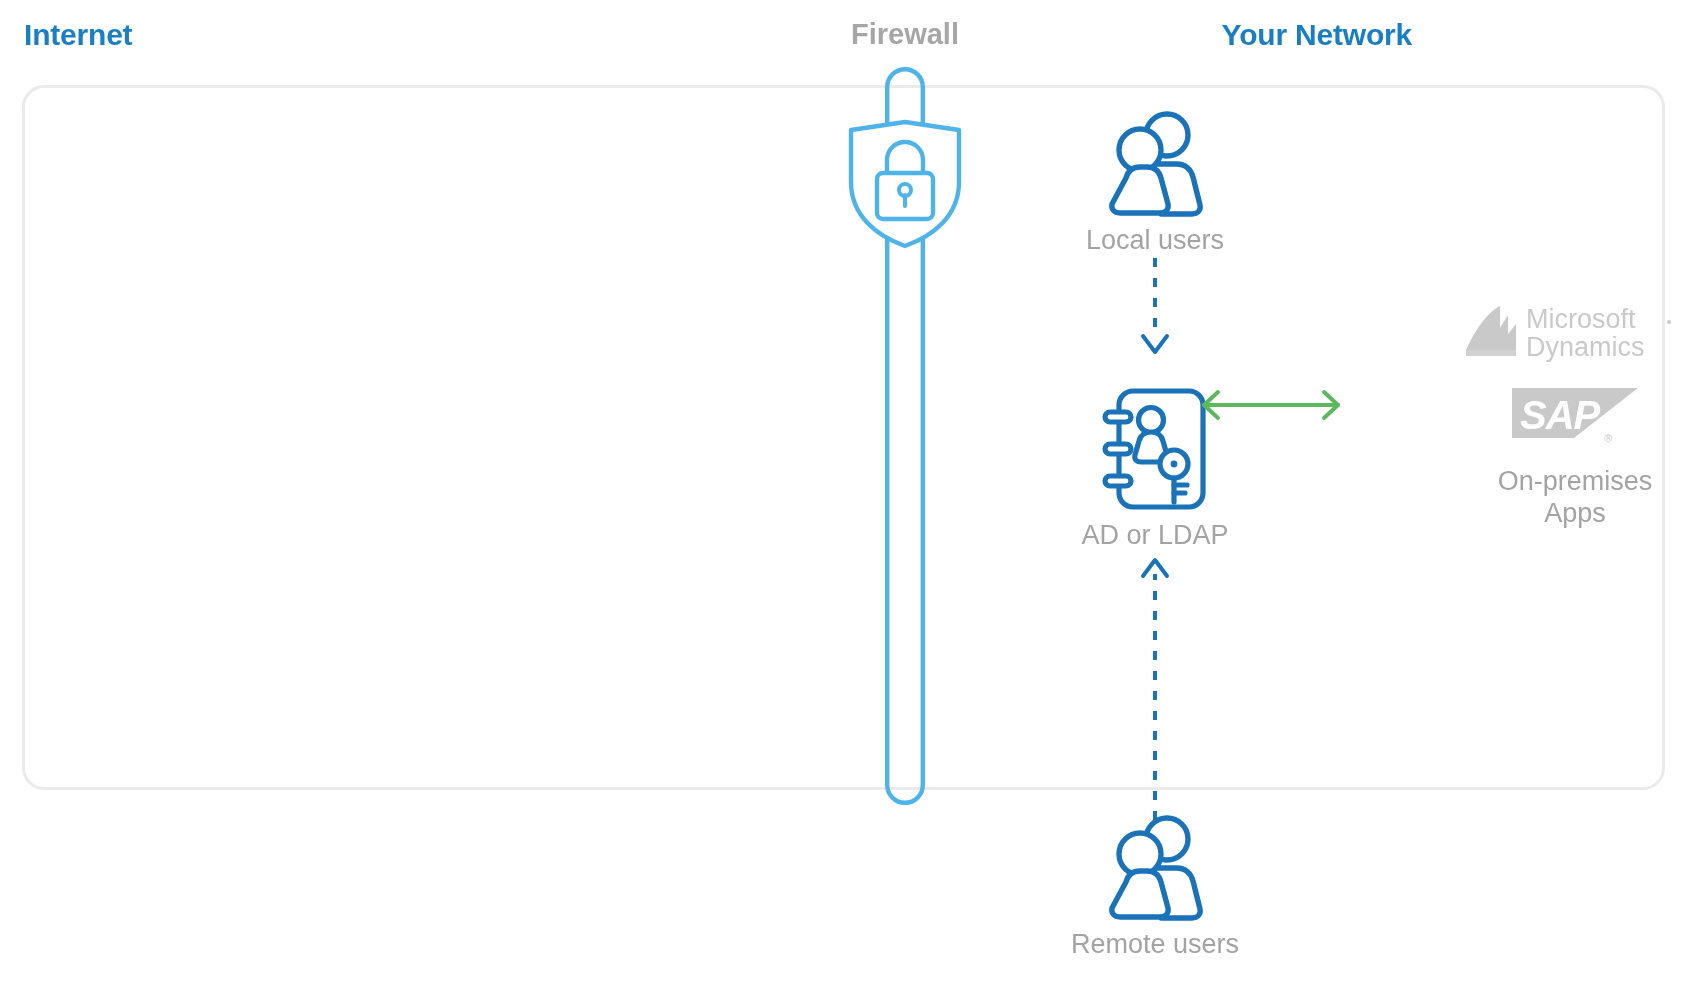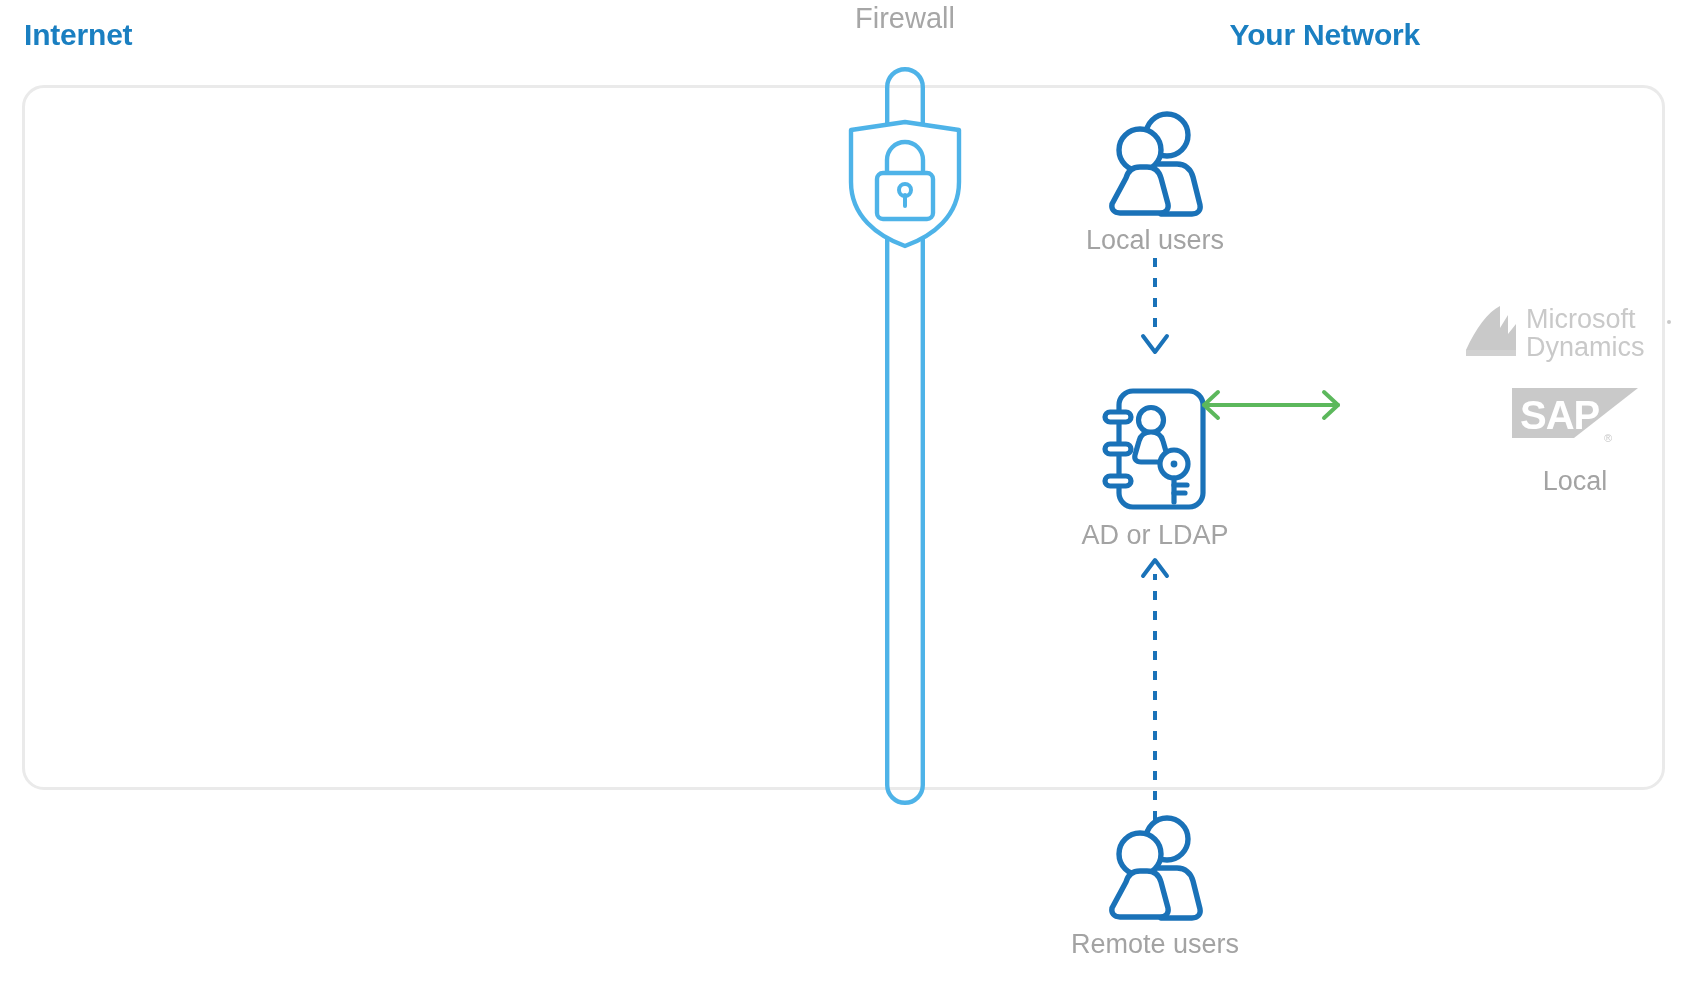--- a/index.html
+++ b/index.html
@@ -26,30 +26,30 @@
   
   .zone-label {
     position: absolute;
     font-size: 30px;
     font-weight: bold;
     color: #1a7fc1;
     letter-spacing: -0.2px;
     white-space: nowrap;
   }
   #internet-label { left: 24px; top: 18px; }
-  #network-label  { right: 18px; top: 18px; }
+  #network-label  { right: 26px; top: 18px; }
 
   .firewall-label {
     position: absolute;
     left: 905px;
-    top: 2px;
+    top: 18px;
     transform: translateX(-50%);
     font-size: 29px;
     color: #a6a6a6;
-    font-weight: normal;
+    font-weight: bold;
     white-space: nowrap;
   }
 
   
   .network-box {
     position: absolute;
     left: 22px;
     top: 85px;
     width: 1643px;
     height: 705px;
@@ -111,21 +111,21 @@
   #arrow-local-to-ad   { left: 1128px; top: 258px;  width: 54px;  height: 100px; }
   #arrow-remote-to-ad  { left: 1128px; top: 552px;  width: 54px;  height: 288px; }
   #arrow-ad-to-apps    { left: 1196px; top: 382px;  width: 150px; height: 46px; }
 
   
   .vendor-logos {
     width: 238px;
     margin: 0 auto;
   }
   .logo-dynamics { display:block; margin: 0 auto 6px auto; }
-  .logo-sap      { display:block; margin: 16px auto; }
+  .logo-sap      { display:block; margin: 16px auto; font-style: italic; }
 </style>
 </head>
 <body>
 
 <div class="stage">
 
   <div class="zone-label" id="internet-label">Internet</div>
 
   <div class="zone-label" id="network-label">Your Network</div>
 
@@ -232,21 +232,22 @@
           <path d="M2 4 L128 4 L64 54 L2 54 Z" fill="#c9c9c9"></path>
 
           <text x="10" y="45" font-family="'Liberation Sans', sans-serif" font-size="40" font-weight="bold" fill="#ffffff" letter-spacing="-1">SAP</text>
           <text x="94" y="58" font-family="'Liberation Sans', sans-serif" font-size="11" fill="#c9c9c9">®</text>
         </svg>
       </span>
 
     </div>
 
     <div class="node-caption">
-      <div>Local</div>
+      <div>On-premises</div>
+      <div>Apps</div>
     </div>
   </div>
 
   <div class="connector" id="arrow-remote-to-ad">
     <svg width="54" height="288" viewBox="0 0 54 288" xmlns="http://www.w3.org/2000/svg">
       <line x1="27" y1="288" x2="27" y2="22" stroke="#1a72b8" stroke-width="4" stroke-dasharray="9 11" stroke-linecap="butt"></line>
       <path d="M15 24 L27 8 L39 24" fill="none" stroke="#1a72b8" stroke-width="4" stroke-linecap="round" stroke-linejoin="round"></path>
     </svg>
   </div>
 

